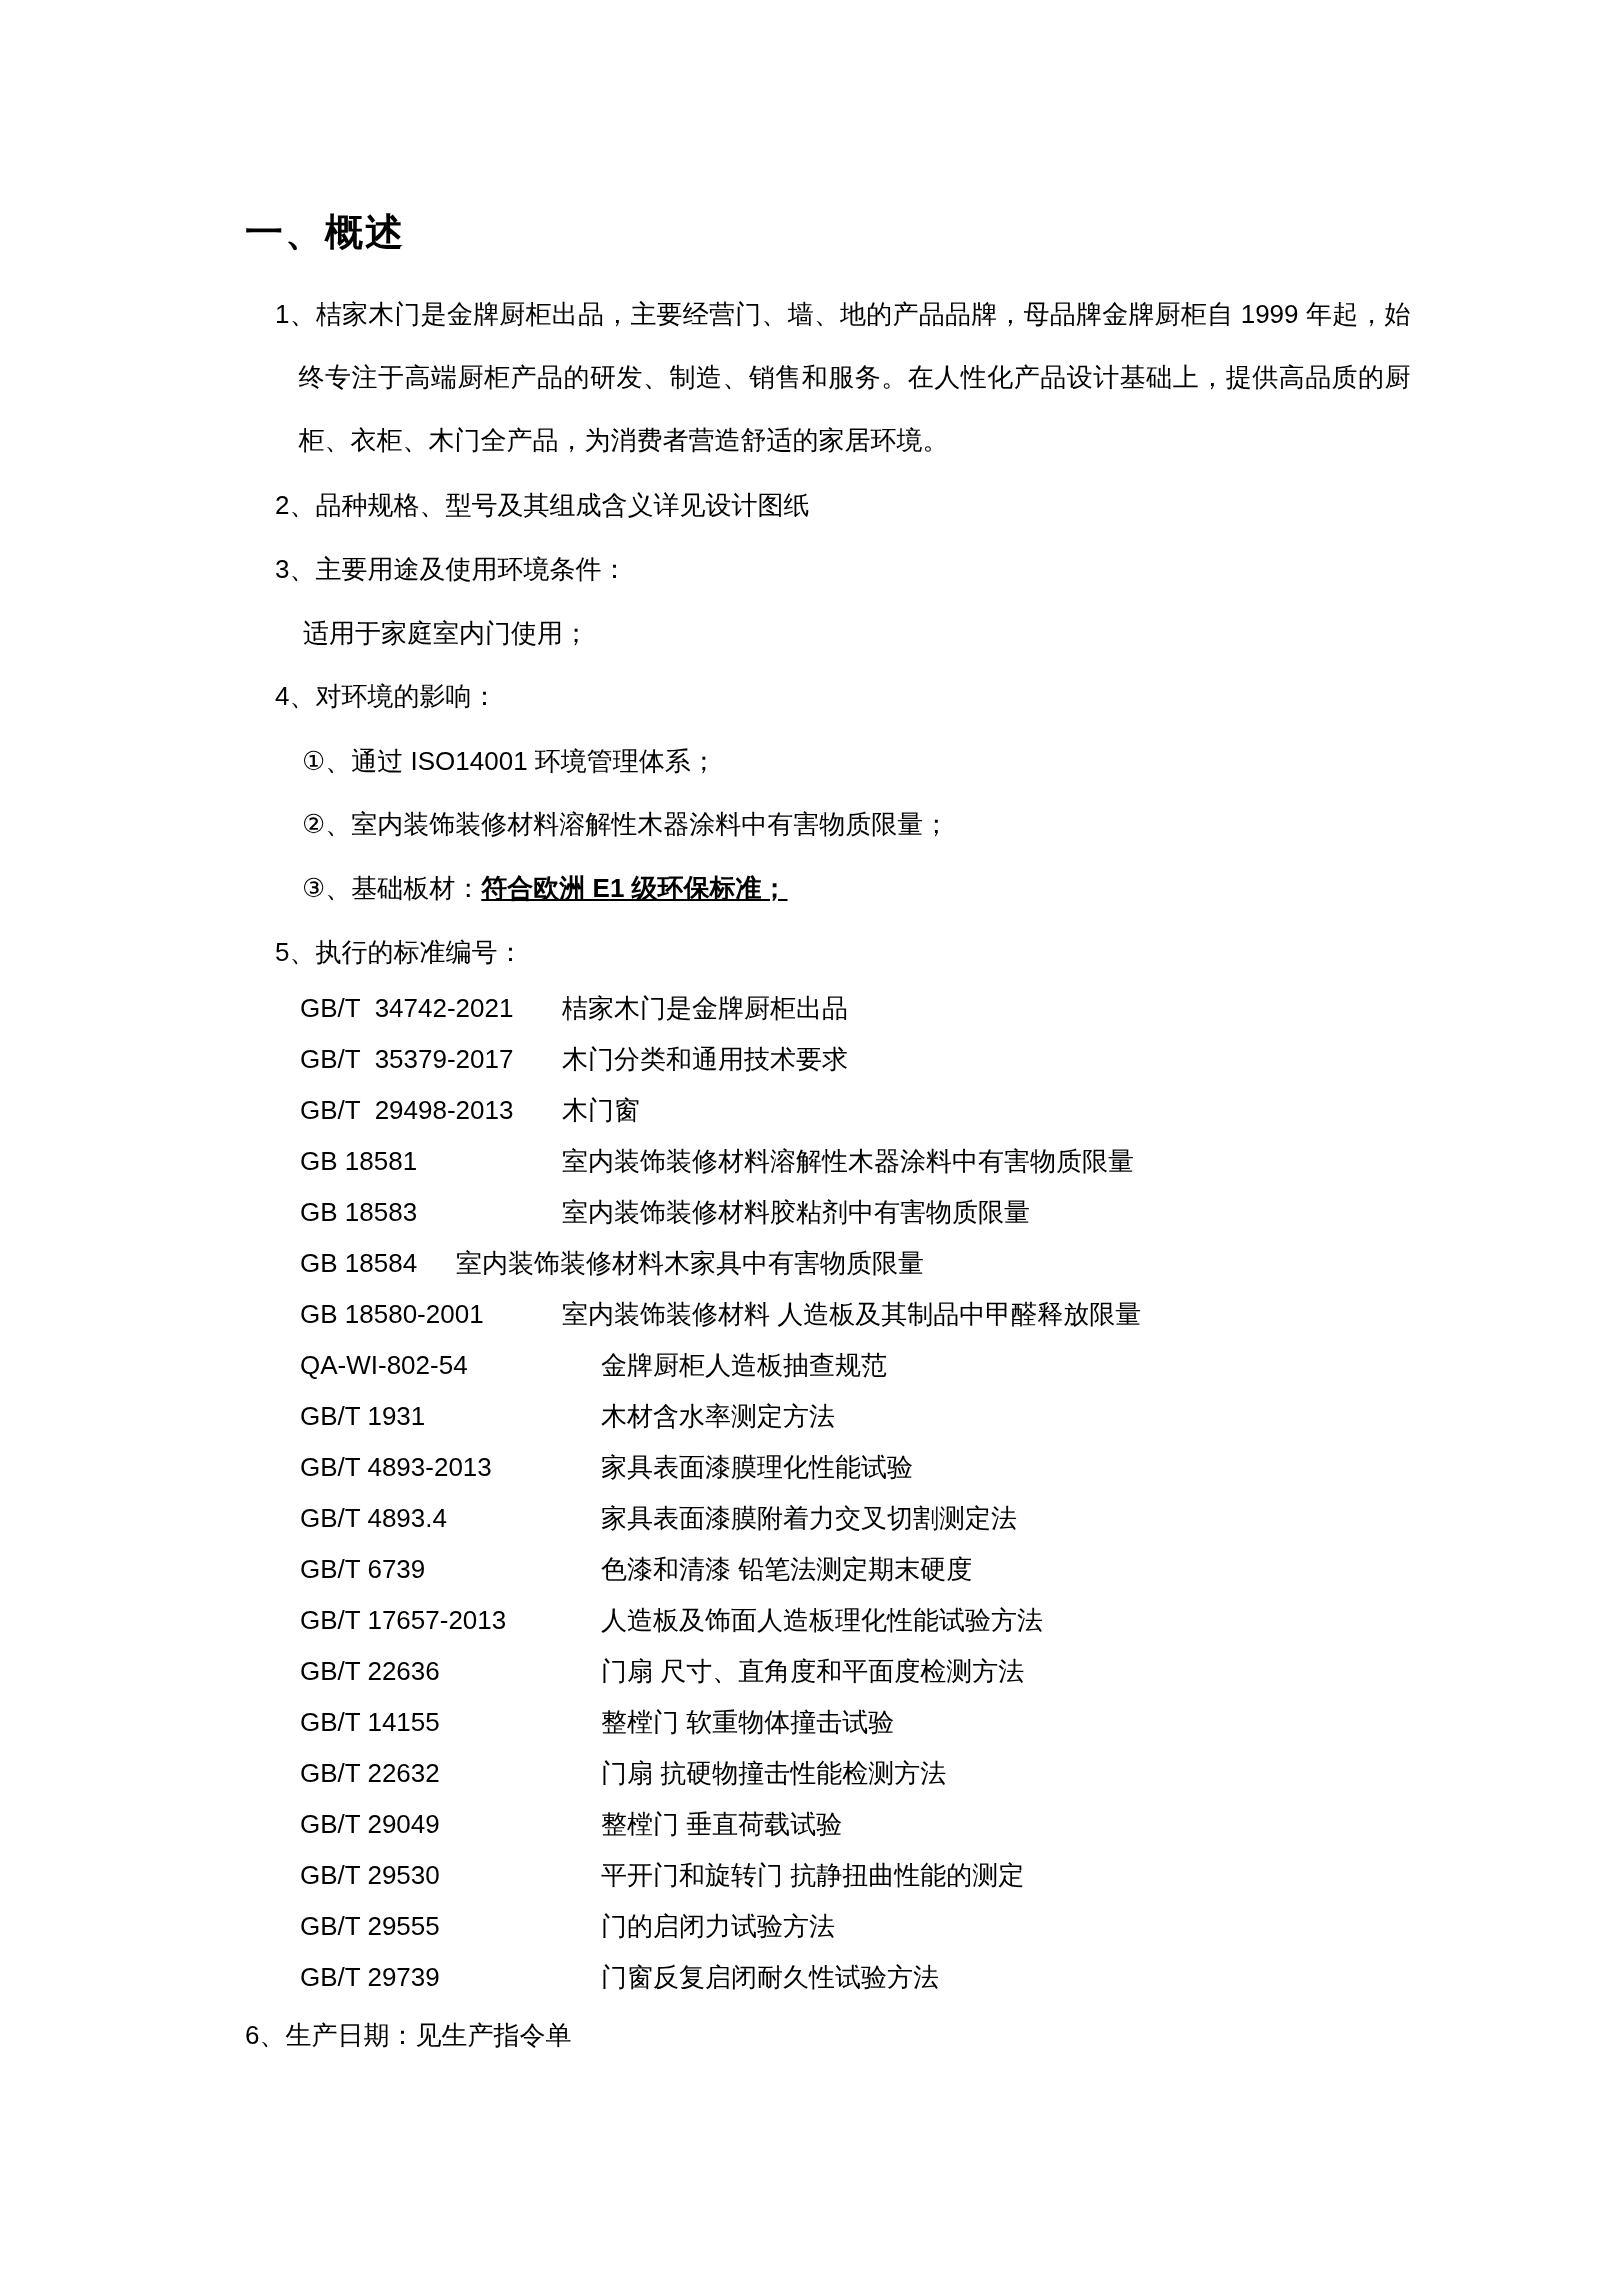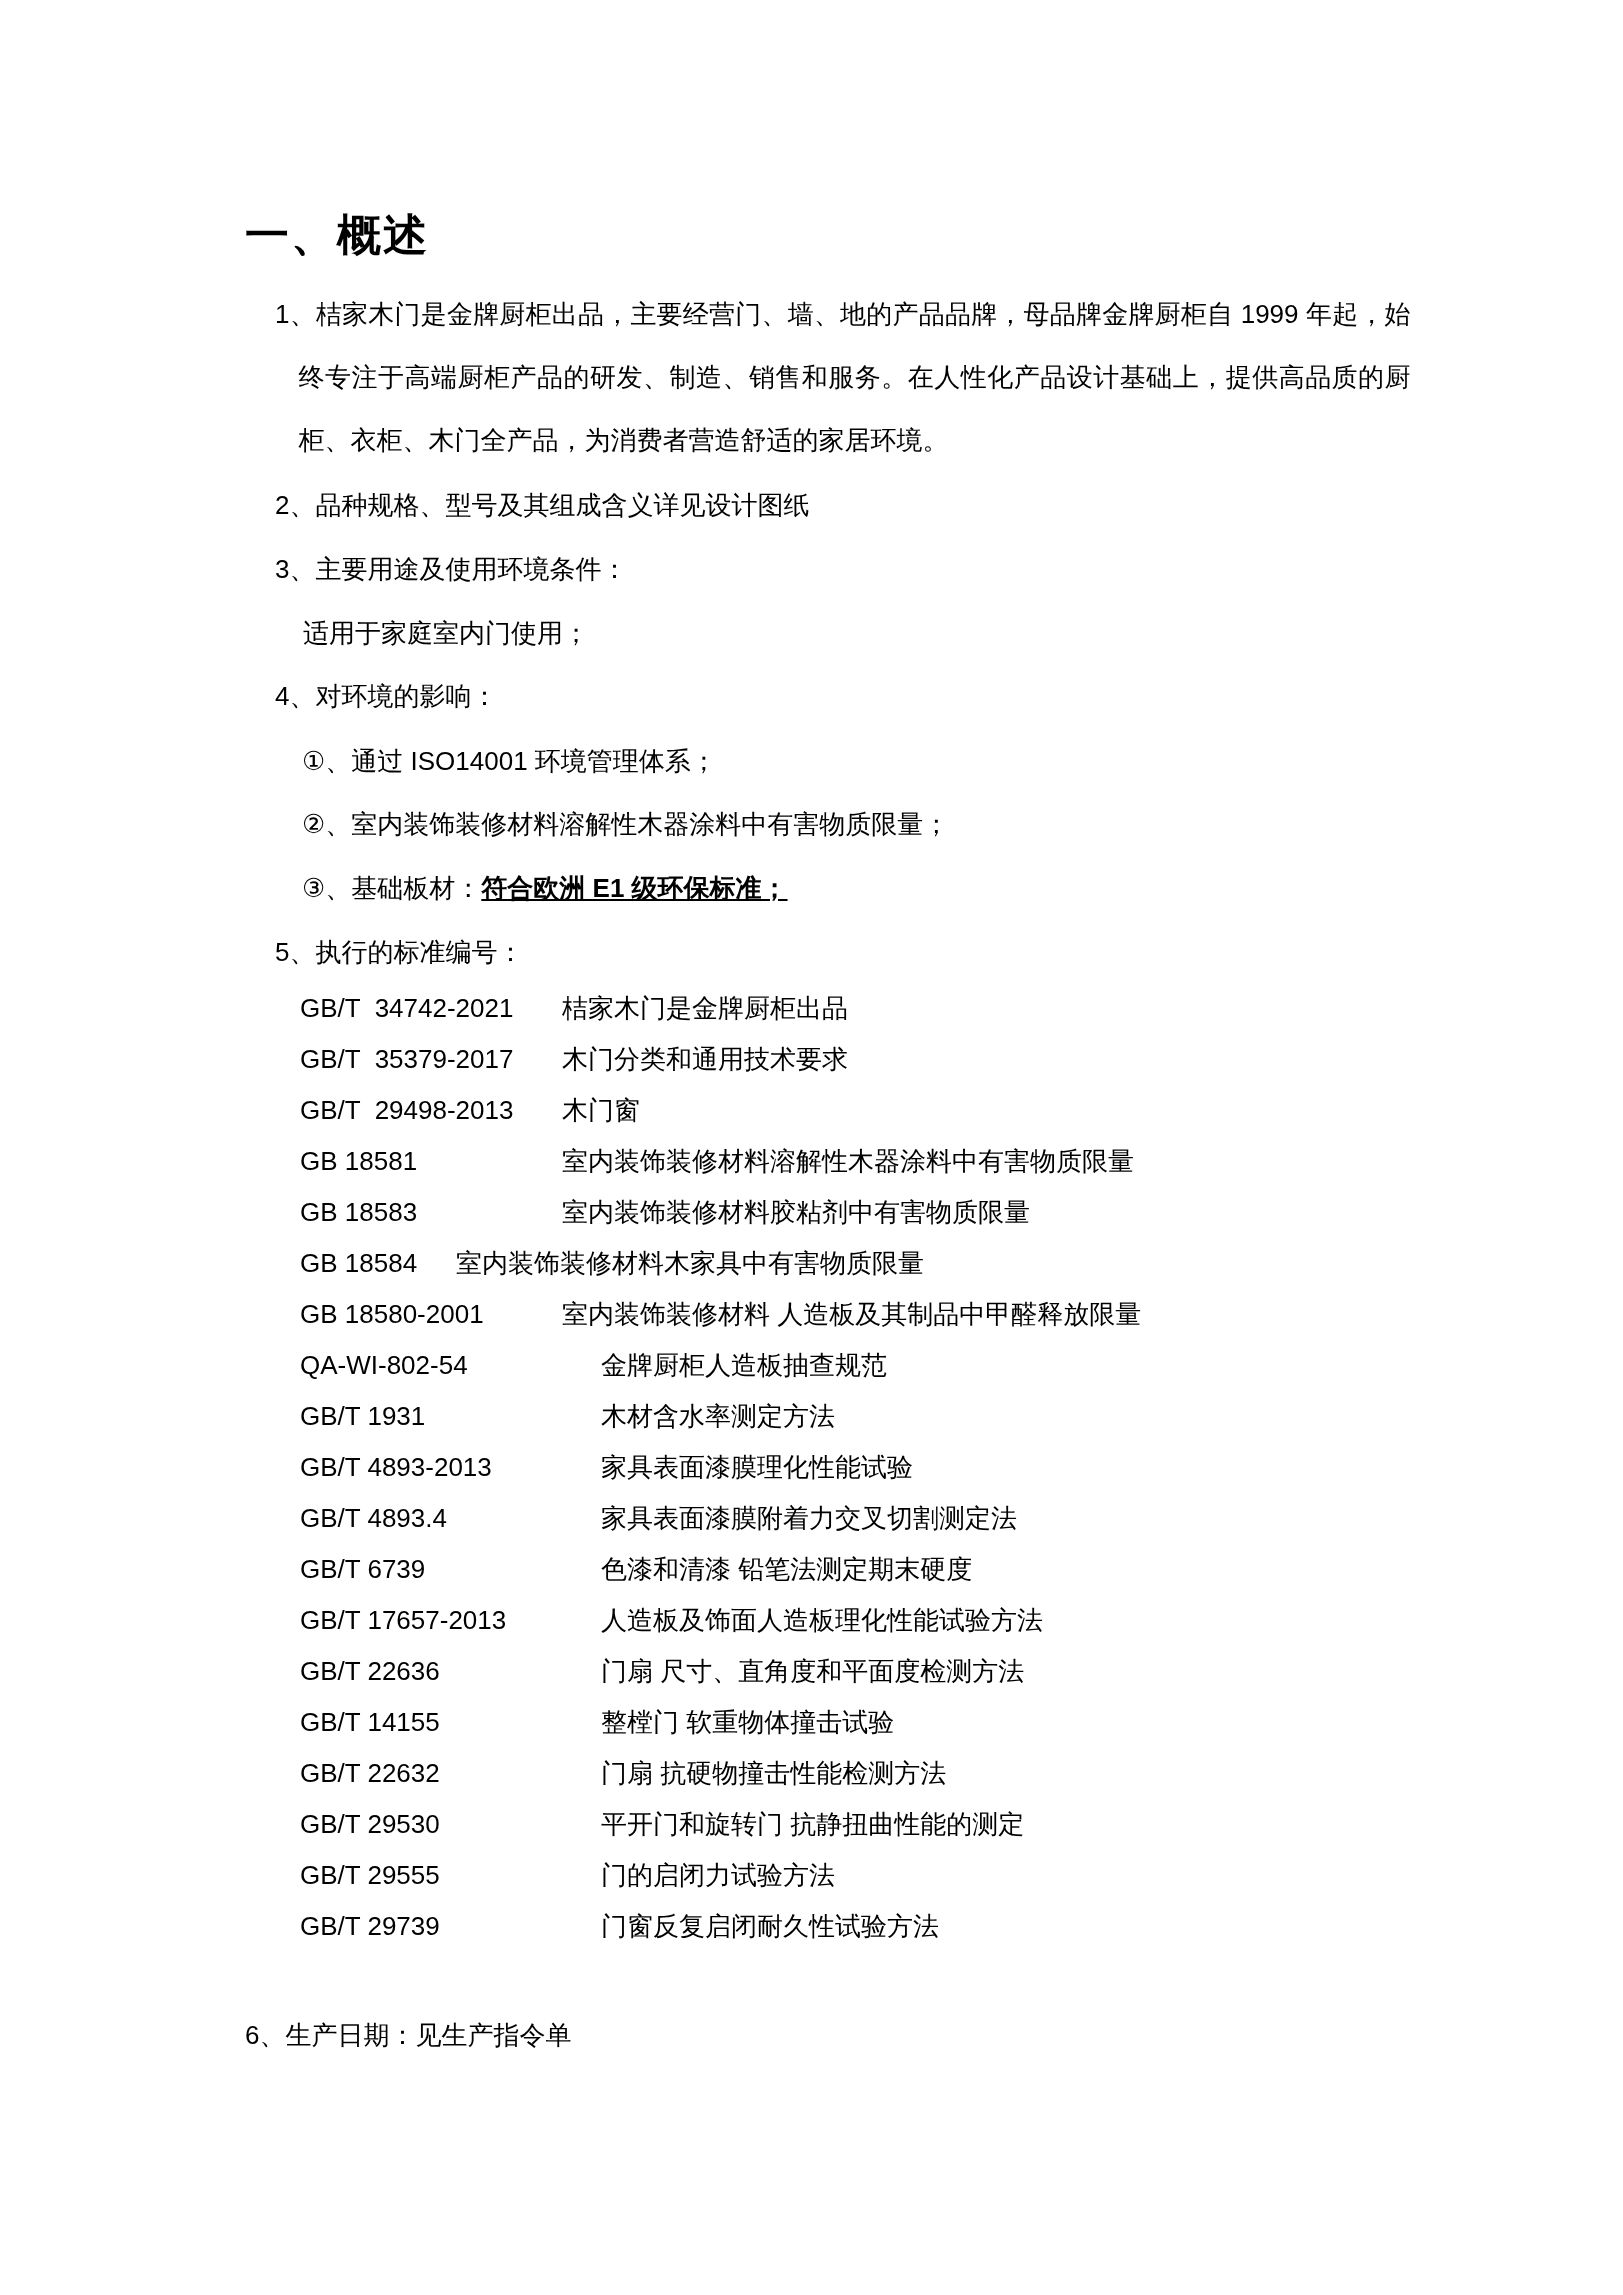--- a/index.html
+++ b/index.html
@@ -14,21 +14,21 @@
     background: #ffffff;
     color: #000000;
     font-family: "Liberation Sans", "DejaVu Sans", sans-serif;
     font-size: 26px;
     overflow: hidden;
   }
   .abs { position: absolute; }
   .h1 {
     left: 245px;
     top: 213px;
-    font-size: 44px;
+    font-size: 38px;
     font-weight: bold;
     letter-spacing: 2px;
     line-height: 1;
     white-space: nowrap;
   }
   .para1 {
     left: 275px;
     top: 283px;
     width: 1112px;
     line-height: 63px;
@@ -144,20 +144,24 @@
       </div>
     <div class="std-row">
         <span class="std-code">GB/T 14155</span>
         <span class="std-desc">整樘门 软重物体撞击试验</span>
       </div>
     <div class="std-row">
         <span class="std-code">GB/T 22632</span>
         <span class="std-desc">门扇 抗硬物撞击性能检测方法</span>
       </div>
     <div class="std-row">
+        <span class="std-code">GB/T 29049</span>
+        <span class="std-desc">整樘门 垂直荷载试验</span>
+      </div>
+    <div class="std-row">
         <span class="std-code">GB/T 29530</span>
         <span class="std-desc">平开门和旋转门 抗静扭曲性能的测定</span>
       </div>
     <div class="std-row">
         <span class="std-code">GB/T 29555</span>
         <span class="std-desc">门的启闭力试验方法</span>
       </div>
     <div class="std-row">
         <span class="std-code">GB/T 29739</span>
         <span class="std-desc">门窗反复启闭耐久性试验方法</span>

